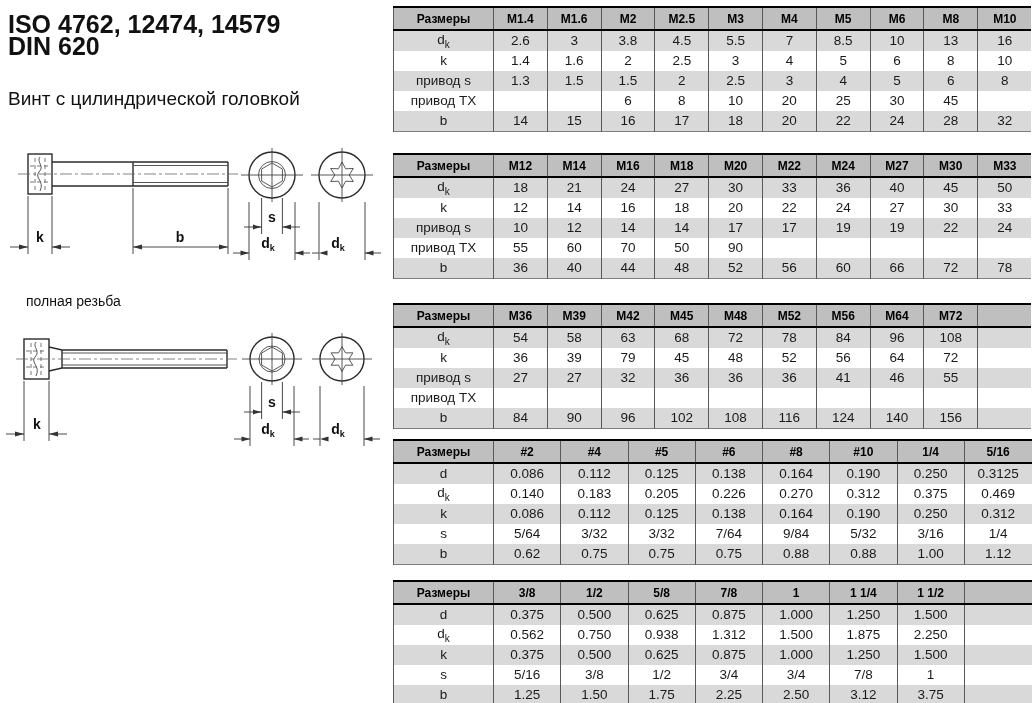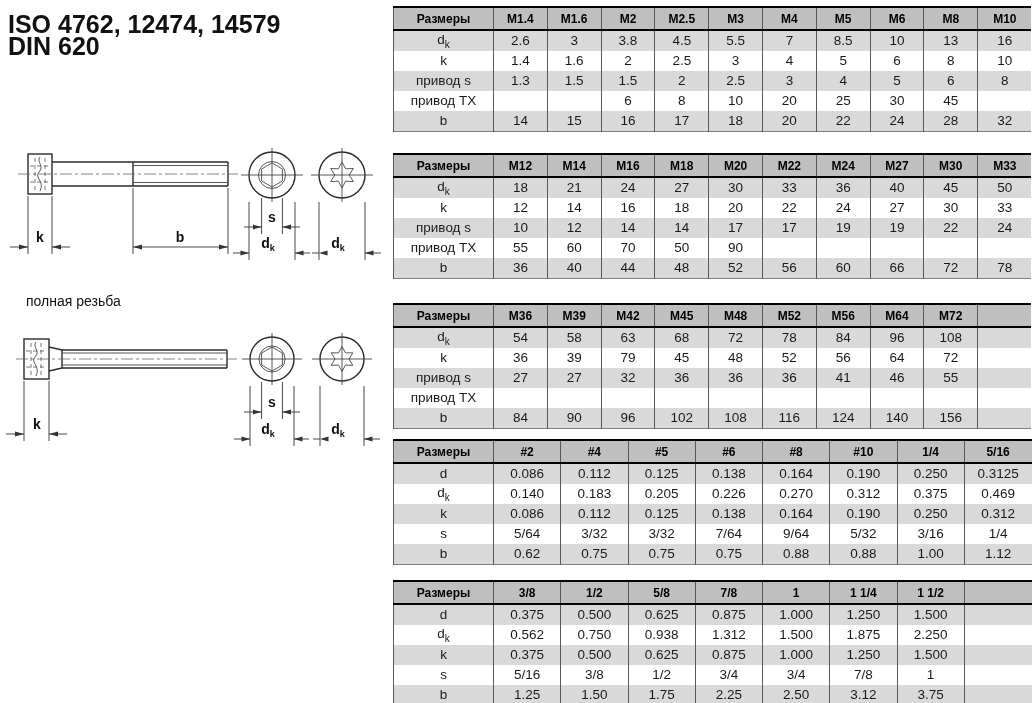--- a/index.html
+++ b/index.html
@@ -42,20 +42,21 @@
   .tall td,.tall th{height:21px;}
 </style>
 </head>
 <body>
 
 <div class="page">
 
   <div class="left-pane">
     <div class="title-line title-1">ISO 4762, 12474, 14579</div>
     <div class="title-line title-2">DIN 620</div>
+    <div class="subtitle">Винт с цилиндрической головкой</div>
 
     <svg class="drawing drawing-1" width="385" height="122" viewBox="0 0 385 122">
 
       <rect class="outline" x="24" y="6" width="24" height="40"></rect>
       <path class="outline" d="M48,14 H224 M48,38 H224 M224,14 V38"></path>
       <path class="outline" d="M129,14 V38"></path>
       <path class="thin" d="M129,17.5 H224 M129,34.5 H224"></path>
       <path class="cline" d="M14,26 H234"></path>
       <path class="dash" d="M31,10 V42 M41,10 V42 M26,18 H46 M26,34 H46"></path>
       <path class="thin" d="M36,9 C32,14 41,18 35,24 C30,30 41,33 36,43"></path>
@@ -495,21 +496,21 @@
               <td>0.190</td>
               <td>0.250</td>
               <td>0.312</td>
             </tr>
             <tr>
               <th>s</th>
               <td>5/64</td>
               <td>3/32</td>
               <td>3/32</td>
               <td>7/64</td>
-              <td>9/64</td>
+              <td>9/84</td>
               <td>5/32</td>
               <td>3/16</td>
               <td>1/4</td>
             </tr>
             <tr>
               <th>b</th>
               <td>0.62</td>
               <td>0.75</td>
               <td>0.75</td>
               <td>0.75</td>

